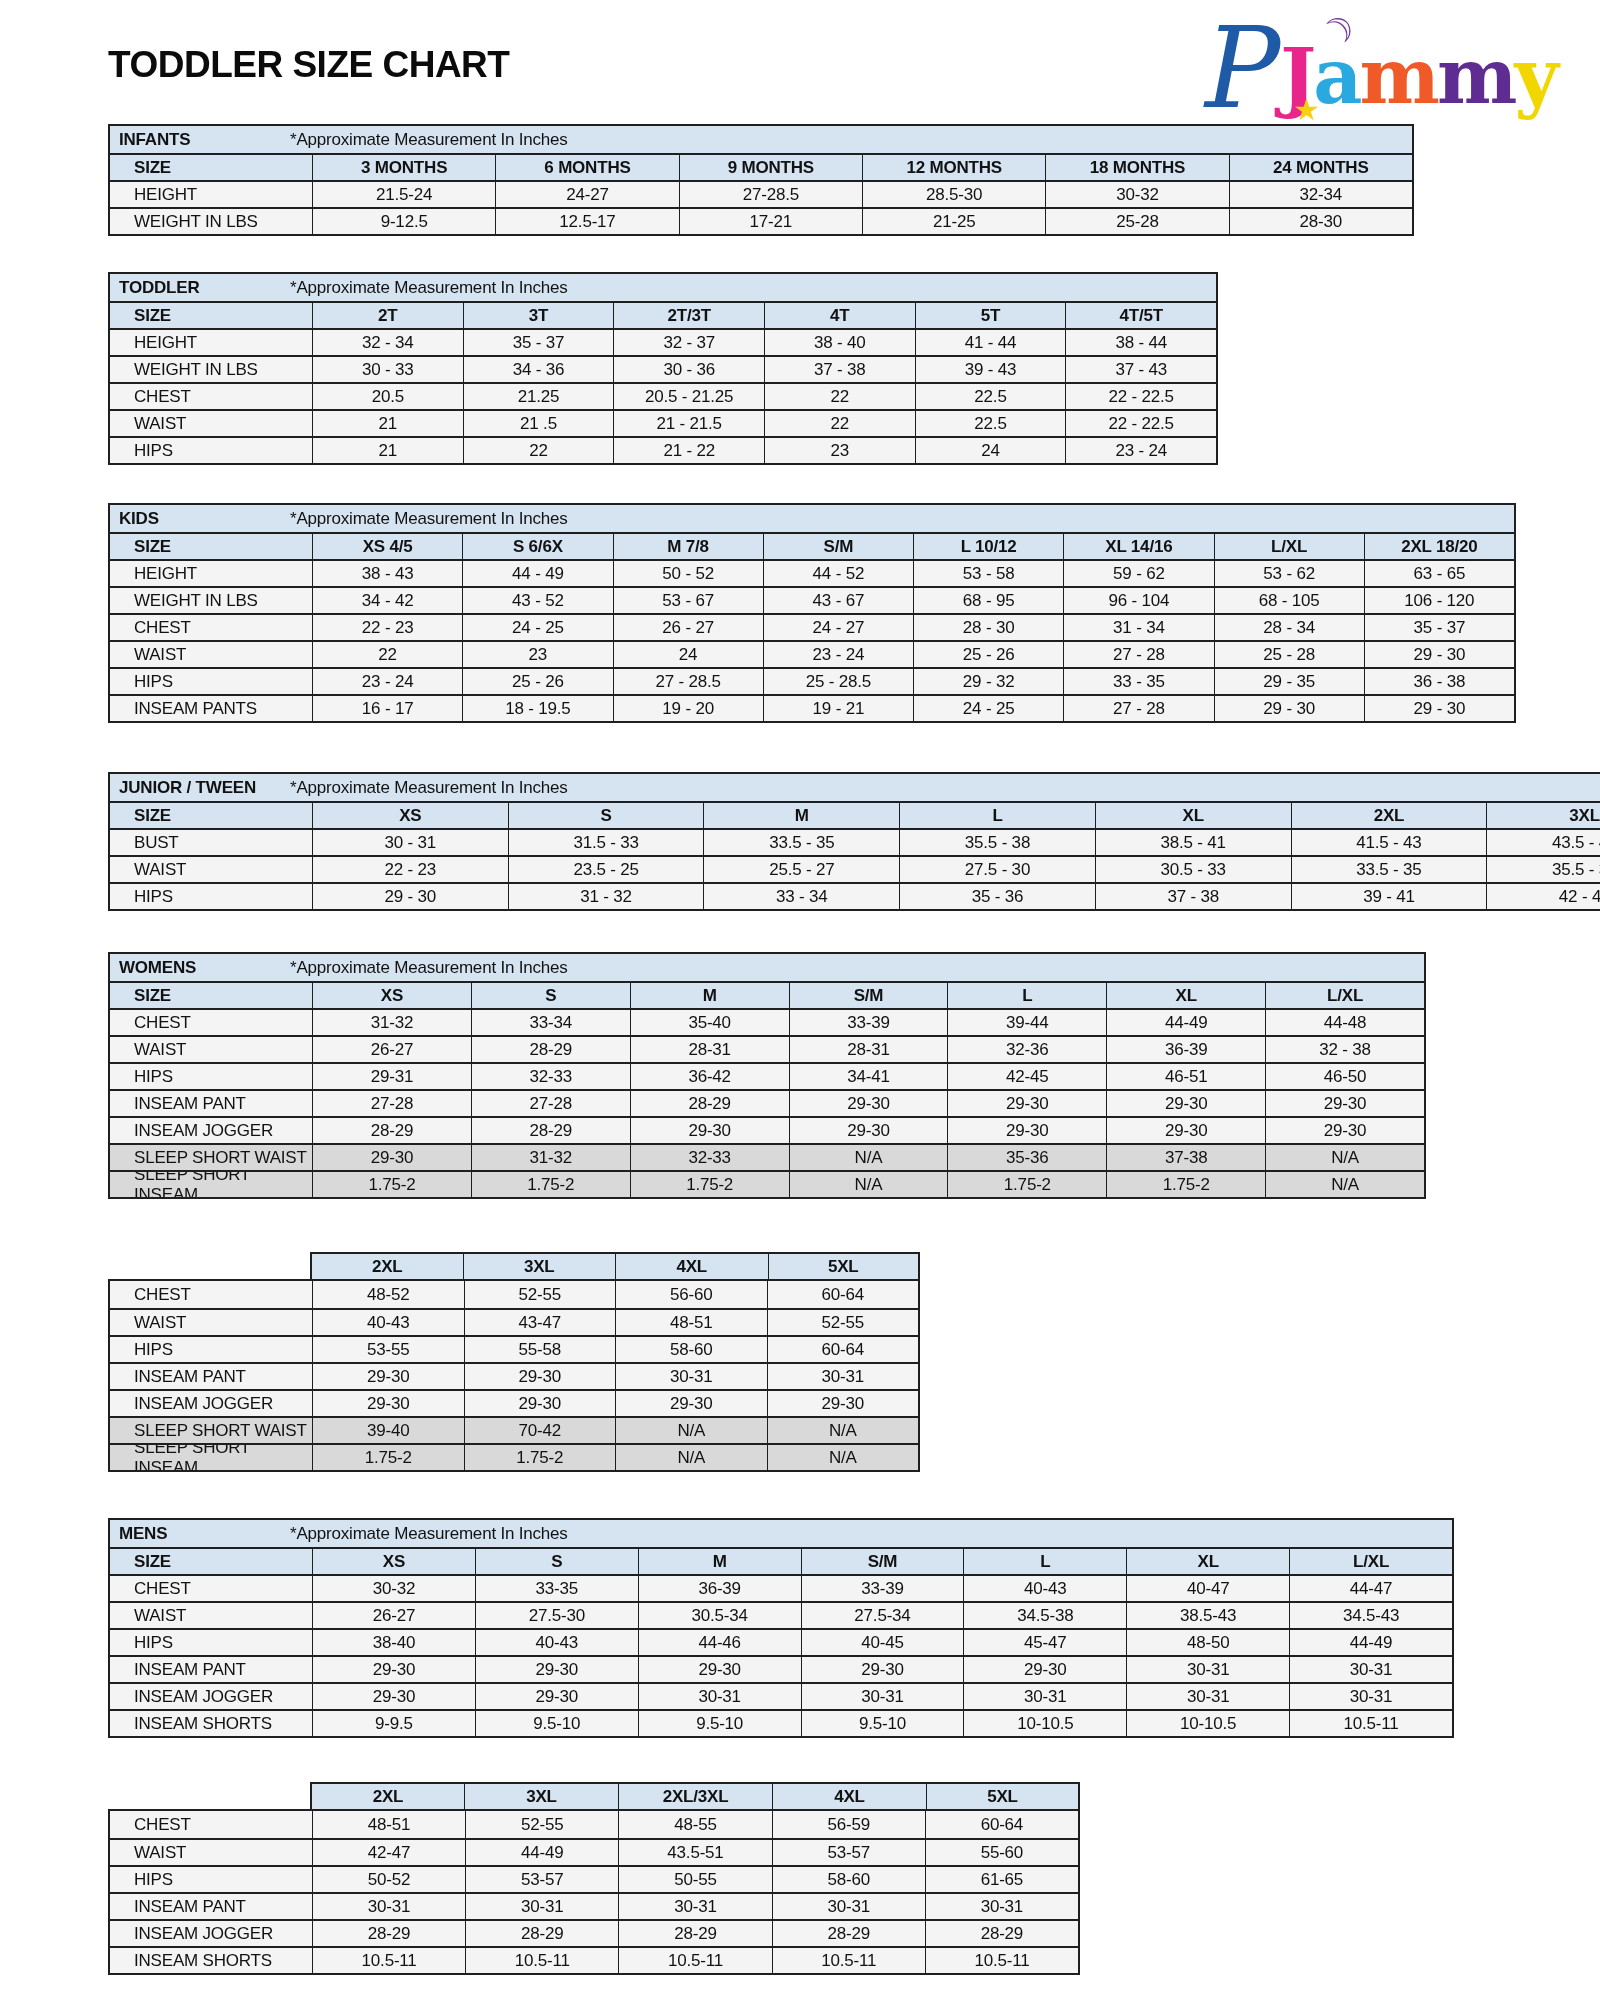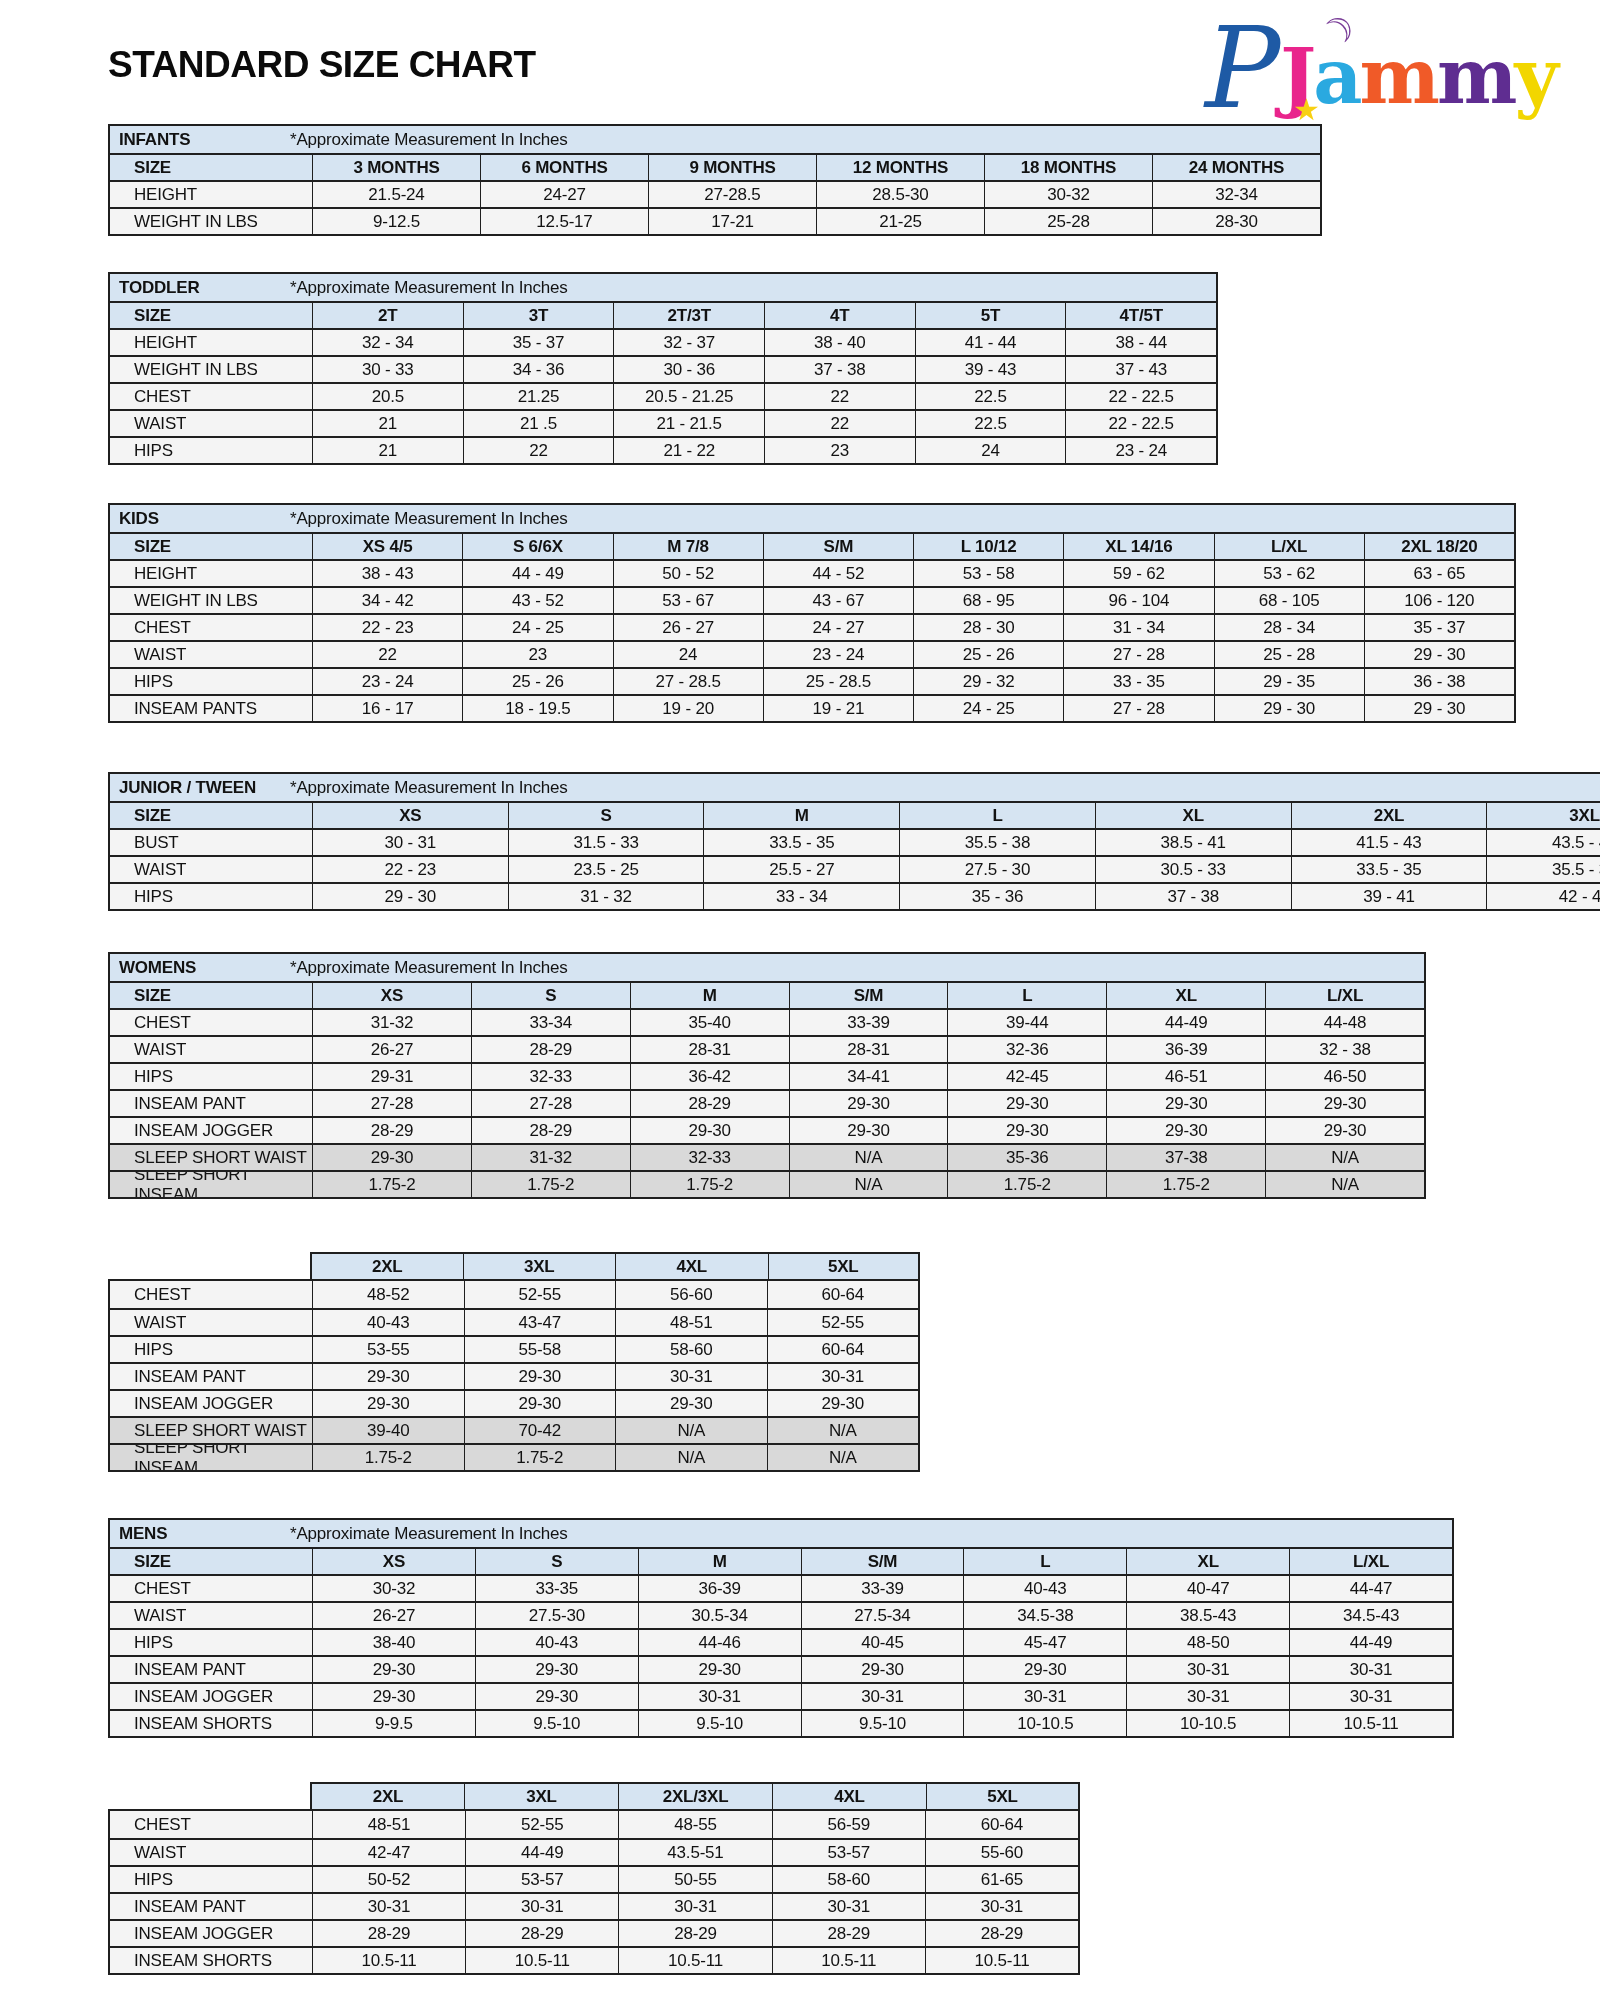--- a/index.html
+++ b/index.html
@@ -53,39 +53,39 @@
   .trow.shaded .cell{background:var(--gray)}
 
   
   .ext-header{height:27px}
   .ext-header .ghost{background:transparent;border:none}
   .ext-header .cell{border-top:2px solid var(--bc);background:var(--blue);font-weight:700}
   .ext-header .cell.first{border-left:2px solid var(--bc)}
   .ext-header .cell.last{border-right:2px solid var(--bc)}
 
   
-  #t-infants   {top:124px;width:1214px}
+  #t-infants   {top:124px;width:1306px}
   #t-toddler   {top:272px;width:1110px}
   #t-kids      {top:503px;width:1408px}
   #t-junior    {top:772px;width:1576px}
   #t-womens    {top:952px;width:1318px}
   #t-womens-ext{top:1252px;width:812px}
   #t-mens      {top:1518px;width:1346px}
   #t-mens-ext  {top:1782px;width:972px}
 
   #t-infants .trow,#t-toddler .trow{grid-template-columns:202px repeat(6,1fr)}
   #t-kids .trow{grid-template-columns:202px repeat(8,1fr)}
   #t-junior .trow,#t-womens .trow,#t-mens .trow{grid-template-columns:202px repeat(7,1fr)}
   #t-womens-ext .trow{grid-template-columns:202px repeat(4,1fr)}
   #t-mens-ext .trow{grid-template-columns:202px repeat(5,1fr)}
 </style>
 </head>
 <body>
 
-<h1 class="page-title">STANDARD SIZE CHART</h1>
+<h1 class="page-title">TODDLER SIZE CHART</h1>
 
 <div class="logo">
   <div class="row" id="logo-row">
       <span class="lg-p" style="color: rgb(30, 90, 165);">P</span>
       <span class="lg-star" style="color: rgb(248, 208, 18);">★</span>
       <span class="lg-moon" style="color: rgb(122, 62, 152);">☾</span>
       <span class="lg-l" style="color: rgb(233, 37, 140);">J</span>
       <span class="lg-l" style="color: rgb(42, 169, 224);">a</span>
       <span class="lg-l" style="color: rgb(240, 90, 40);">m</span>
       <span class="lg-l" style="color: rgb(95, 45, 145);">m</span>

